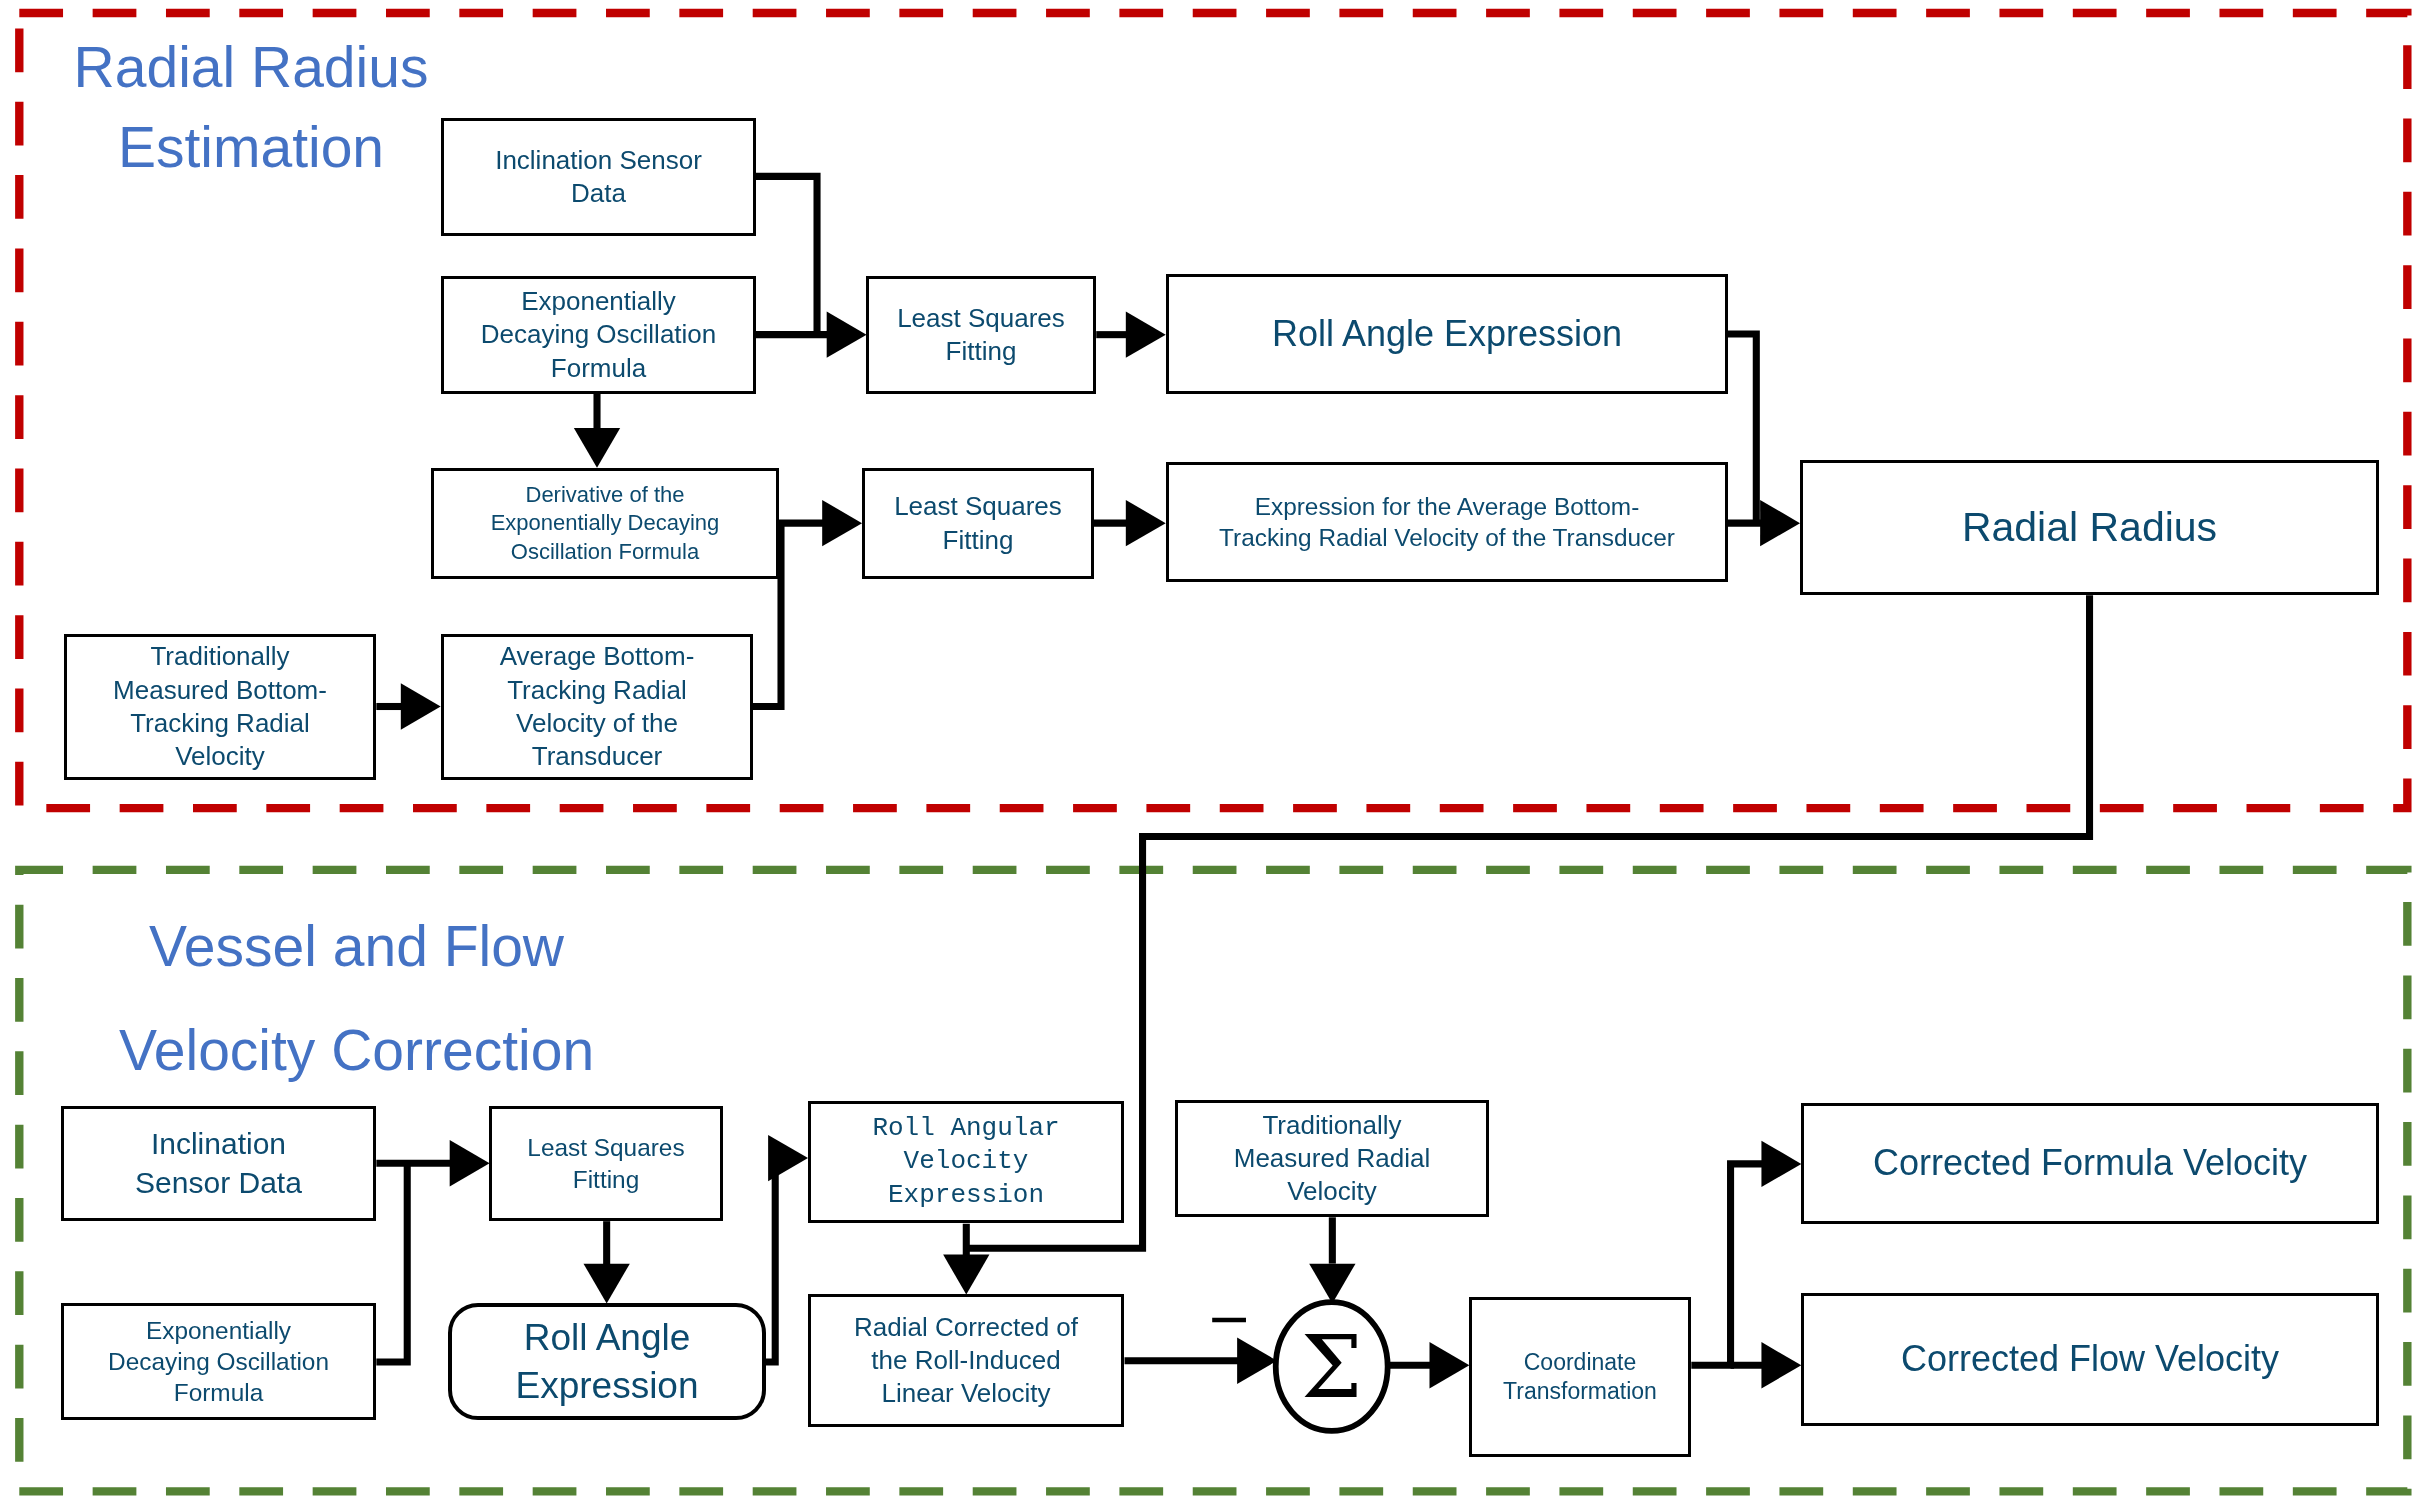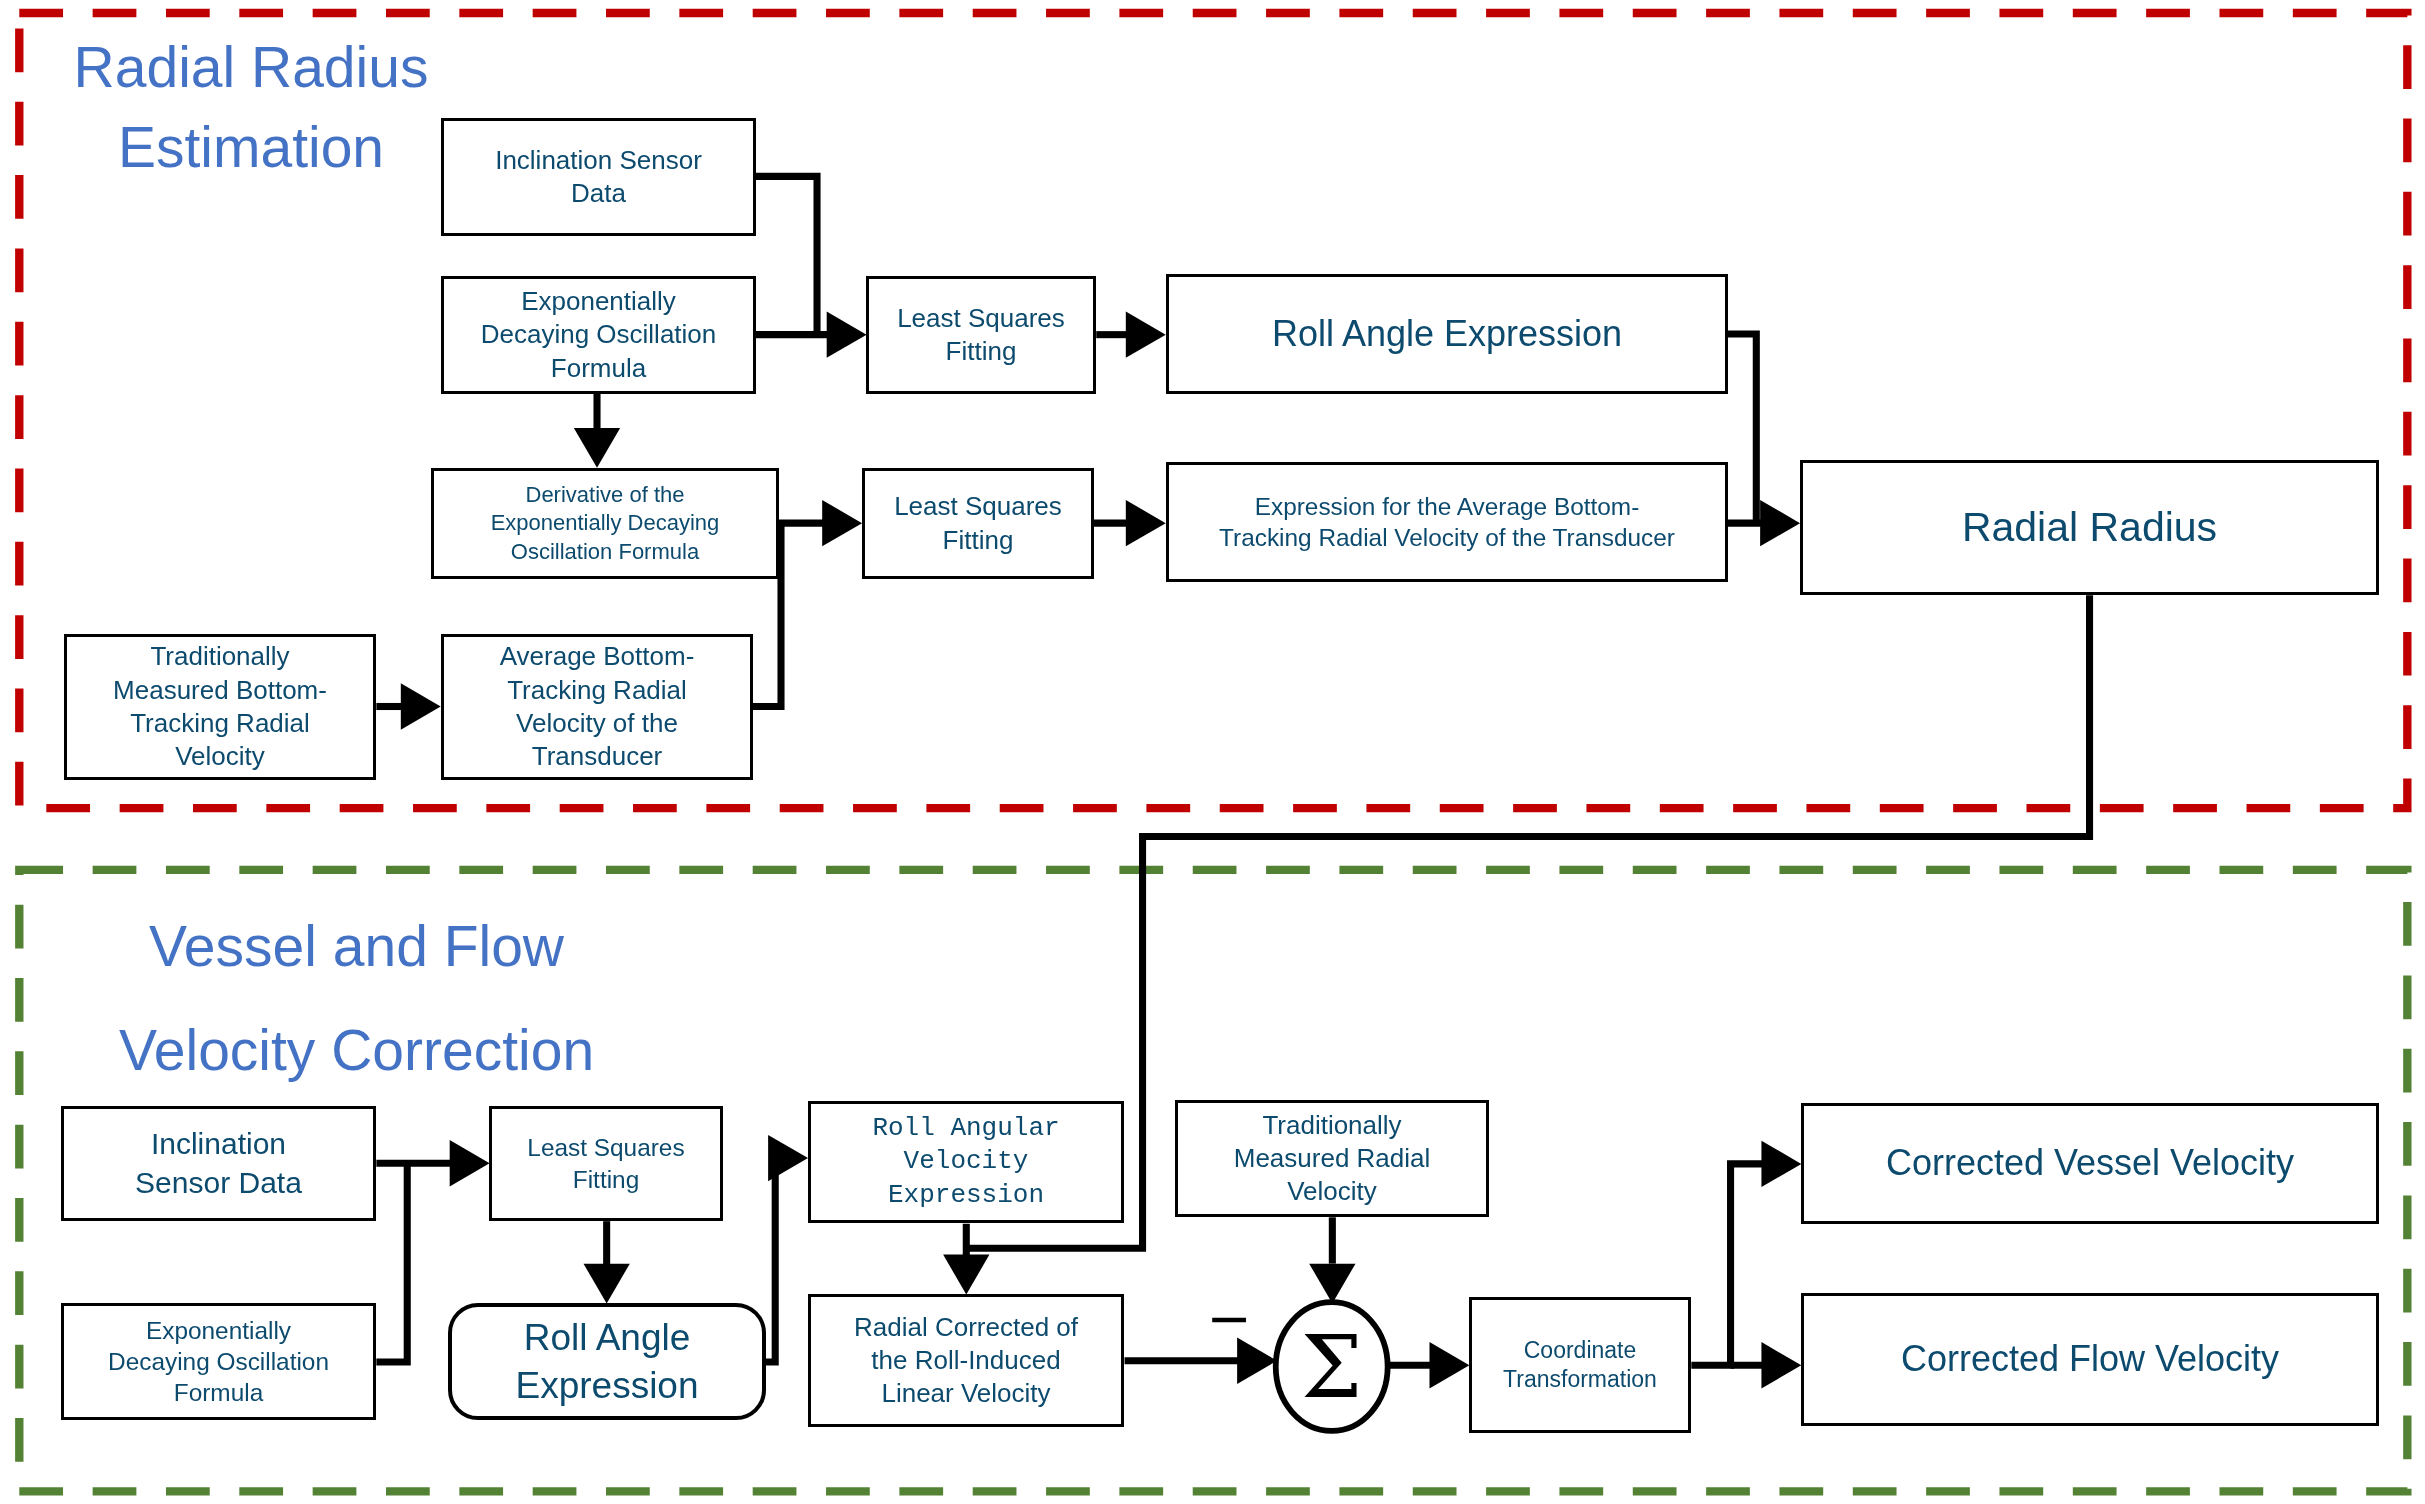--- a/index.html
+++ b/index.html
@@ -52,21 +52,21 @@
   .n-t1   { left: 64px;  top: 634px;  width: 312px; height: 146px; font-size: 26px; }
   .n-av   { left: 441px;  top: 634px;  width: 312px; height: 146px; font-size: 26px; }
   
   .n-a2   { left: 61px;   top: 1106px; width: 315px; height: 115px; font-size: 30px; }
   .n-lsf3 { left: 489px;  top: 1106px; width: 234px; height: 115px; font-size: 24.4px; }
   .n-b2   { left: 61px;   top: 1303px; width: 315px; height: 117px; font-size: 24.4px; }
   .n-rae2 { left: 448px;  top: 1303px; width: 318px; height: 117px; font-size: 37px; border-width: 4.5px; border-radius: 30px; }
   .n-rave { left: 808px; top: 1101px; width: 316px; height: 122px; font-size: 26px; font-family: Liberation Mono, monospace; }
   .n-tmrv { left: 1175px; top: 1100px; width: 314px; height: 117px; font-size: 26px; }
   .n-rc   { left: 808px; top: 1294px; width: 316px; height: 133px; font-size: 26px; }
-  .n-ct   { left: 1469px; top: 1297px; width: 222px; height: 136px; font-size: 23px; }
+  .n-ct   { left: 1469px; top: 1297px; width: 222px; height: 160px; font-size: 23px; }
   .n-cvv  { left: 1801px; top: 1103px; width: 578px; height: 121px; font-size: 36px; }
   .n-cfv  { left: 1801px; top: 1293px; width: 578px; height: 133px; font-size: 36px; }
   
   .t-top    { left: 55px; top: 27px;   width: 392px;  line-height: 1.41em; }
   .t-bottom { left: 35px; top: 895px; width: 643px; line-height: 1.82em; }
   .wire  { stroke: #000000; stroke-width: 11px; fill: none; }
   .head  { fill: #000000; stroke: none; }
   .dashed{ fill: none; stroke-width: 13px; }
 </style>
 </head>
@@ -166,17 +166,17 @@
   <div class="node n-rave">Roll Angular Velocity
 Expression</div>
   <div class="node n-tmrv">Traditionally
 Measured Radial
 Velocity</div>
   <div class="node n-rc">Radial Corrected of
 the Roll-Induced
 Linear Velocity</div>
   <div class="node n-ct">Coordinate
 Transformation</div>
-  <div class="node n-cvv">Corrected Vessel Velocity</div>
+  <div class="node n-cvv">Corrected Formula Velocity</div>
   <div class="node n-cfv">Corrected Flow Velocity</div>
 
 </div>
 
 
 </body></html>

